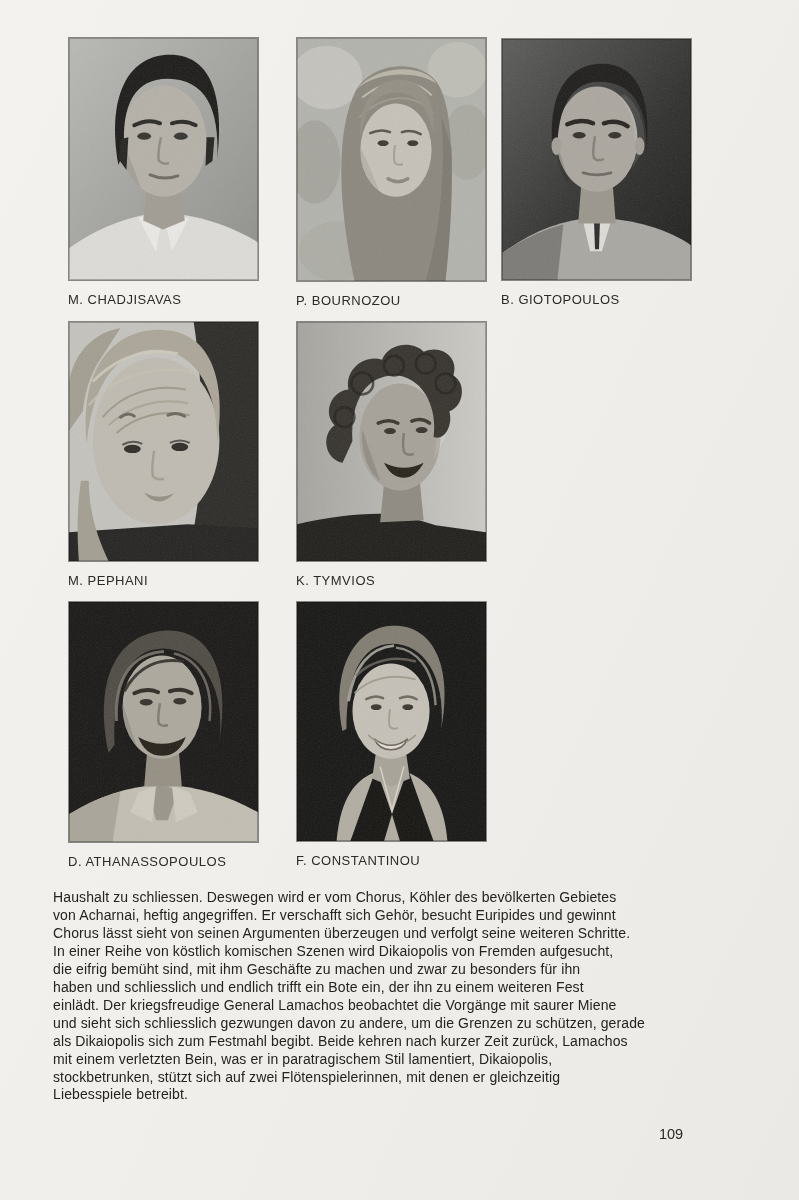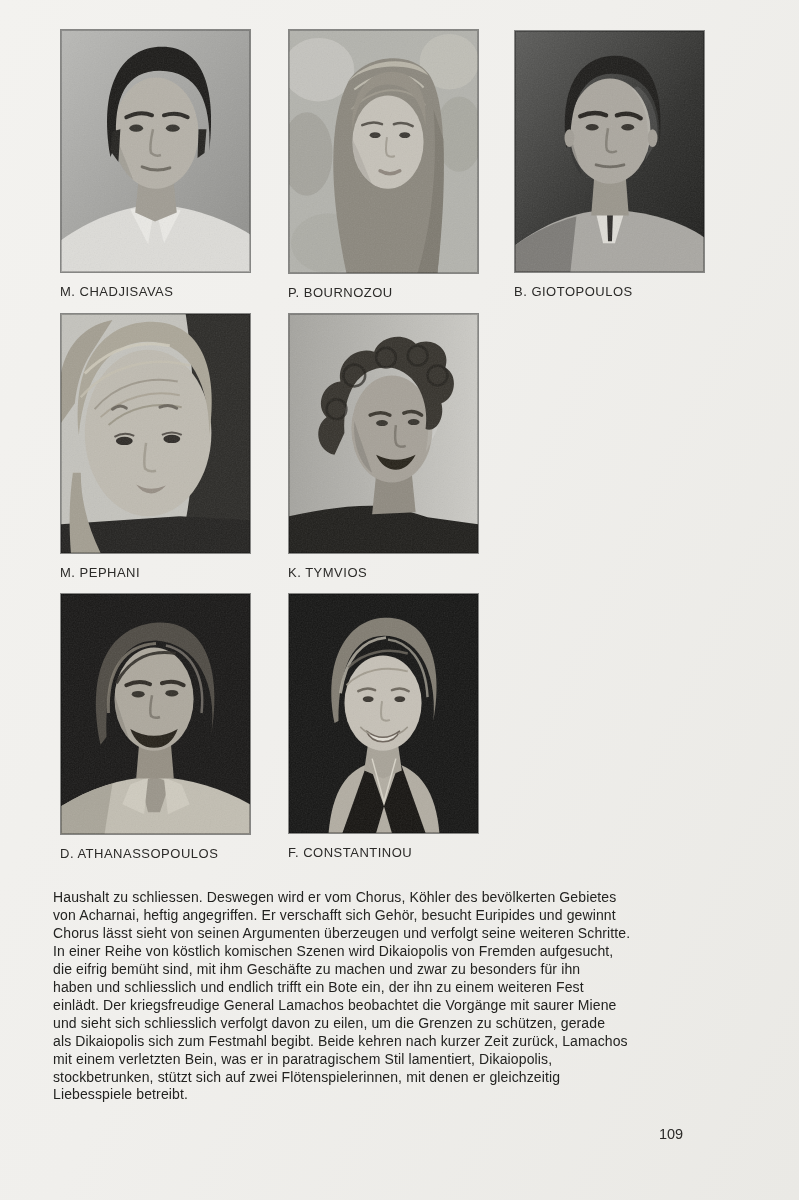--- a/index.html
+++ b/index.html
@@ -5,36 +5,36 @@
   html,body{margin:0;padding:0;}
   body{
     width:799px;height:1200px;
     font-family:"Liberation Sans","DejaVu Sans",sans-serif;
     background:#dddcd8;
   }
   .page{
     position:relative;width:799px;height:1200px;overflow:hidden;
     background:linear-gradient(115deg,#f3f2ef 0%,#f0efec 45%,#eae9e5 100%);
   }
-  figure.portrait{position:absolute;margin:0;padding:0;}
+  figure.portrait{position:absolute;margin:8px;padding:0;}
   .photo{
     display:block;box-sizing:border-box;
     border:1px solid rgba(70,70,66,0.45);
     background:#bbb;
   }
   .photo svg{display:block;width:100%;height:100%;}
   figcaption.caption{
     margin-top:11px;
     font-size:13px;letter-spacing:0.5px;color:#2c2b29;
     white-space:nowrap;
   }
   
   .f1{left:60px;top:29px}   .f1 .photo{width:191px;height:244px}
   .f2{left:288px;top:29px}  .f2 .photo{width:191px;height:245px}
-  .f3{left:514px;top:30px}  .f3 .photo{width:191px;height:243px}
+  .f3{left:493px;top:30px}  .f3 .photo{width:191px;height:243px}
   .f4{left:60px;top:313px}  .f4 .photo{width:191px;height:241px}
   .f5{left:288px;top:313px} .f5 .photo{width:191px;height:241px}
   .f6{left:60px;top:593px}  .f6 .photo{width:191px;height:242px}
   .f7{left:288px;top:593px} .f7 .photo{width:191px;height:241px}
 
   .body-text{
     position:absolute;left:53px;top:889px;width:700px;
     font-size:14px;line-height:17.95px;letter-spacing:0.12px;
     color:#232321;
   }
@@ -279,21 +279,21 @@
   </figure>
 
   <div class="body-text">
       <div>Haushalt zu schliessen. Deswegen wird er vom Chorus, Köhler des bevölkerten Gebietes</div>
       <div>von Acharnai, heftig angegriffen. Er verschafft sich Gehör, besucht Euripides und gewinnt</div>
       <div>Chorus lässt sieht von seinen Argumenten überzeugen und verfolgt seine weiteren Schritte.</div>
       <div>In einer Reihe von köstlich komischen Szenen wird Dikaiopolis von Fremden aufgesucht,</div>
       <div>die eifrig bemüht sind, mit ihm Geschäfte zu machen und zwar zu besonders für ihn</div>
       <div>haben und schliesslich und endlich trifft ein Bote ein, der ihn zu einem weiteren Fest</div>
       <div>einlädt. Der kriegsfreudige General Lamachos beobachtet die Vorgänge mit saurer Miene</div>
-      <div>und sieht sich schliesslich verfolgt davon zu eilen, um die Grenzen zu schützen, gerade</div>
+      <div>und sieht sich schliesslich gezwungen davon zu andere, um die Grenzen zu schützen, gerade</div>
       <div>als Dikaiopolis sich zum Festmahl begibt. Beide kehren nach kurzer Zeit zurück, Lamachos</div>
       <div>mit einem verletzten Bein, was er in paratragischem Stil lamentiert, Dikaiopolis,</div>
       <div>stockbetrunken, stützt sich auf zwei Flötenspielerinnen, mit denen er gleichzeitig</div>
       <div>Liebesspiele betreibt.</div>
     </div>
 
   <div class="page-number">109</div>
 
 </div>
 

